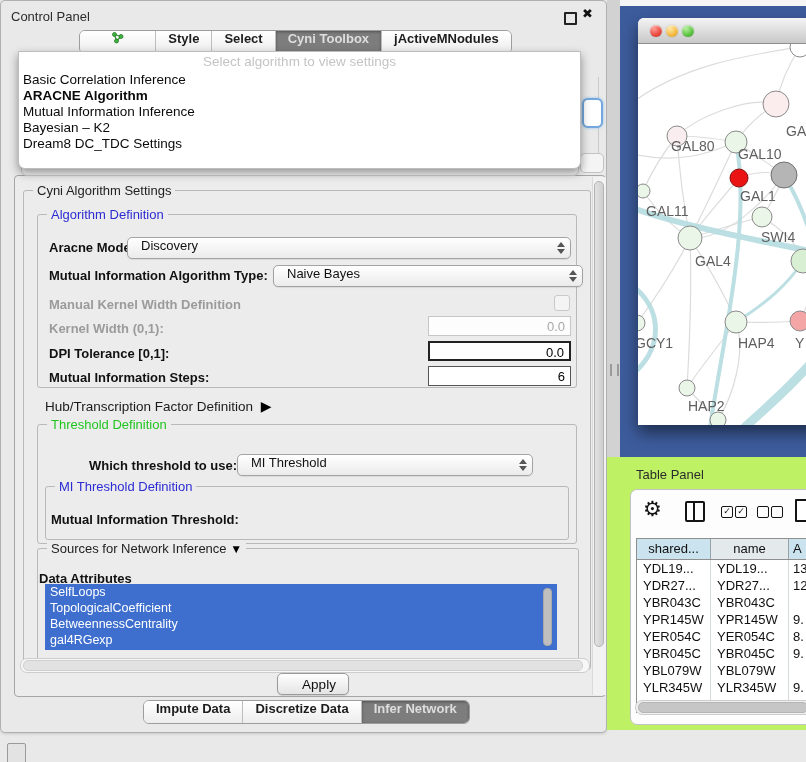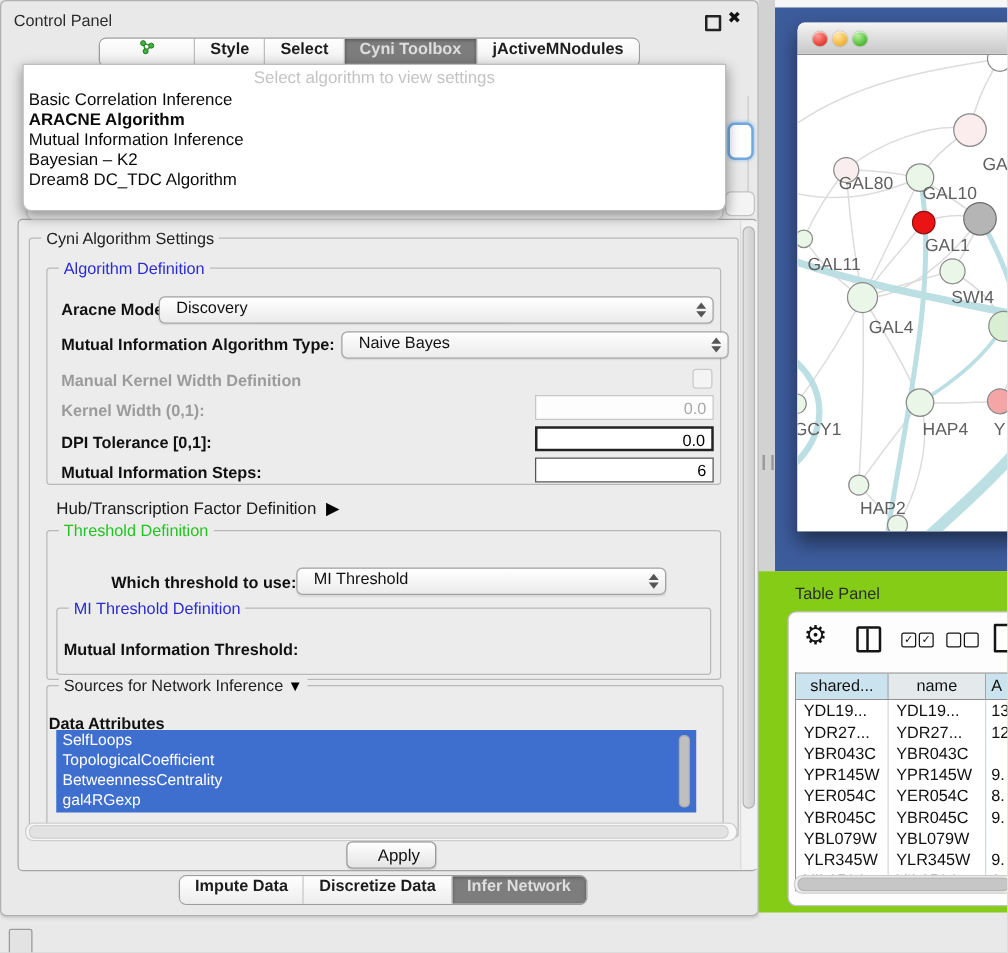--- a/index.html
+++ b/index.html
@@ -63,21 +63,21 @@
   .net-bg{left:620px;top:6px;width:186px;height:451px;background:#3d5c9c;}
   .mac-win{left:638px;top:18px;width:190px;height:407px;background:#fff;border-radius:6px 6px 0 0;box-shadow:0 8px 16px rgba(0,0,0,.5);}
   .mac-title{position:absolute;left:0;top:0;width:100%;height:26px;background:linear-gradient(#f4f4f4,#c8c8c8);border-bottom:1px solid #8f8f8f;border-radius:6px 6px 0 0;box-sizing:border-box;}
   .tl{position:absolute;top:7px;width:12px;height:12px;border-radius:50%;box-shadow:inset 0 1px 1px rgba(255,255,255,.7),0 0 1px rgba(0,0,0,.5);}
   .tl.red{left:12px;background:radial-gradient(circle at 35% 30%,#ff9d96,#e8463c 60%,#c33830);}
   .tl.yel{left:28px;background:radial-gradient(circle at 35% 30%,#ffe9a8,#f3b83f 60%,#d99b2b);}
   .tl.grn{left:44px;background:radial-gradient(circle at 35% 30%,#b8f0a0,#58c23e 60%,#3f9e2c);}
   .canvas{position:absolute;left:0;top:26px;width:190px;height:381px;overflow:hidden;background:#fff;}
   .nlabel{font-size:14px;fill:#5f5f5f;font-family:"Liberation Sans","DejaVu Sans",sans-serif;}
   
-  .table-area{left:607px;top:457px;width:199px;height:273px;background:#84cc16;}
+  .table-area{left:607px;top:457px;width:199px;height:273px;background:#bef264;}
   .tp-title{position:absolute;left:29px;top:10px;font-size:13px;color:#2c2c2c;}
   .tp-panel{position:absolute;left:23px;top:32px;width:190px;height:236px;background:#fdfdfd;border:1px solid #c2c2c2;border-radius:7px;box-sizing:border-box;overflow:hidden;}
   .gear{position:absolute;left:12px;top:8px;font-size:21px;color:#141414;line-height:22px;}
   .cols-icon{position:absolute;left:54px;top:11px;width:16px;height:17px;border:2px solid #141414;border-radius:2px;}
   .cols-icon::before{content:"";position:absolute;left:6px;top:0;width:2px;height:100%;background:#141414;}
   .cb{position:absolute;width:10px;height:10px;border:1.5px solid #141414;border-radius:2px;font-size:9px;line-height:9px;text-align:center;color:#141414;font-weight:bold;}
   .doc-icon{position:absolute;left:164px;top:9px;width:14px;height:19px;border:2px solid #141414;border-radius:1px;background:#fff;}
   .tbl{position:absolute;left:5px;top:48px;width:220px;border-top:1px solid #8f8f8f;border-left:1px solid #8f8f8f;}
   .thead{display:flex;height:20px;border-bottom:1px solid #8f8f8f;}
   .th{box-sizing:border-box;border-right:1px solid #98a4aa;font-size:13px;color:#111;text-align:center;line-height:20px;overflow:hidden;white-space:nowrap;}
@@ -131,21 +131,21 @@
     <div class="a frag-round"></div>
     <div class="a frag-sliver"></div>
 
     <div class="a popup">
       <div class="pop-ph">Select algorithm to view settings</div>
       <div id="popup-items">
           <div class="pop-item">Basic Correlation Inference</div>
           <div class="pop-item bold">ARACNE Algorithm</div>
           <div class="pop-item">Mutual Information Inference</div>
           <div class="pop-item">Bayesian – K2</div>
-          <div class="pop-item">Dream8 DC_TDC Algorithm</div>
+          <div class="pop-item">Dream8 DC_TDC Settings</div>
         </div>
     </div>
 
     <div class="a main-panel">
 
       <div class="group" style="left:8px;top:14px;width:566px;height:478px;">
         <span class="legend" style="color:#222;">Cyni Algorithm Settings</span>
       </div>
 
       <div class="group" style="left:22px;top:38px;width:538px;height:172px;">

